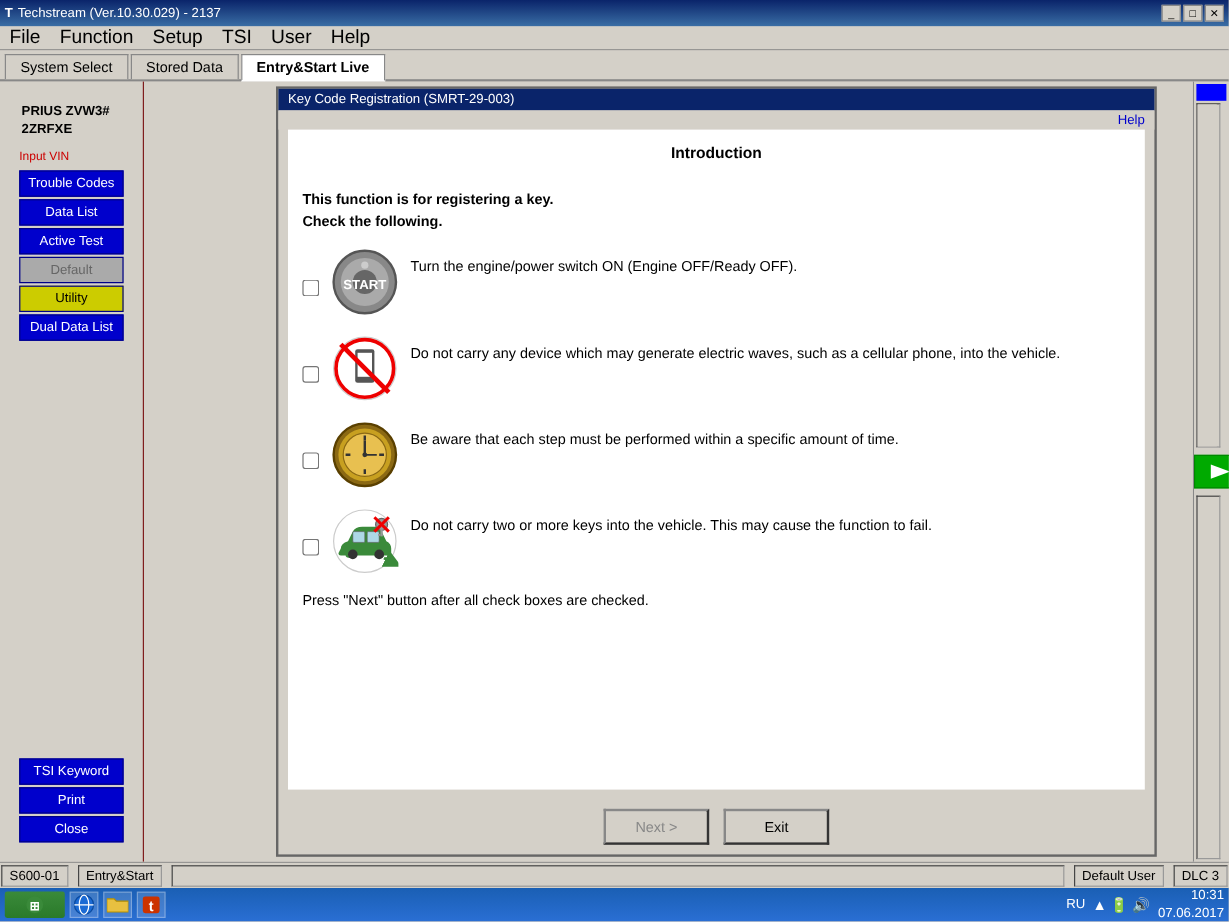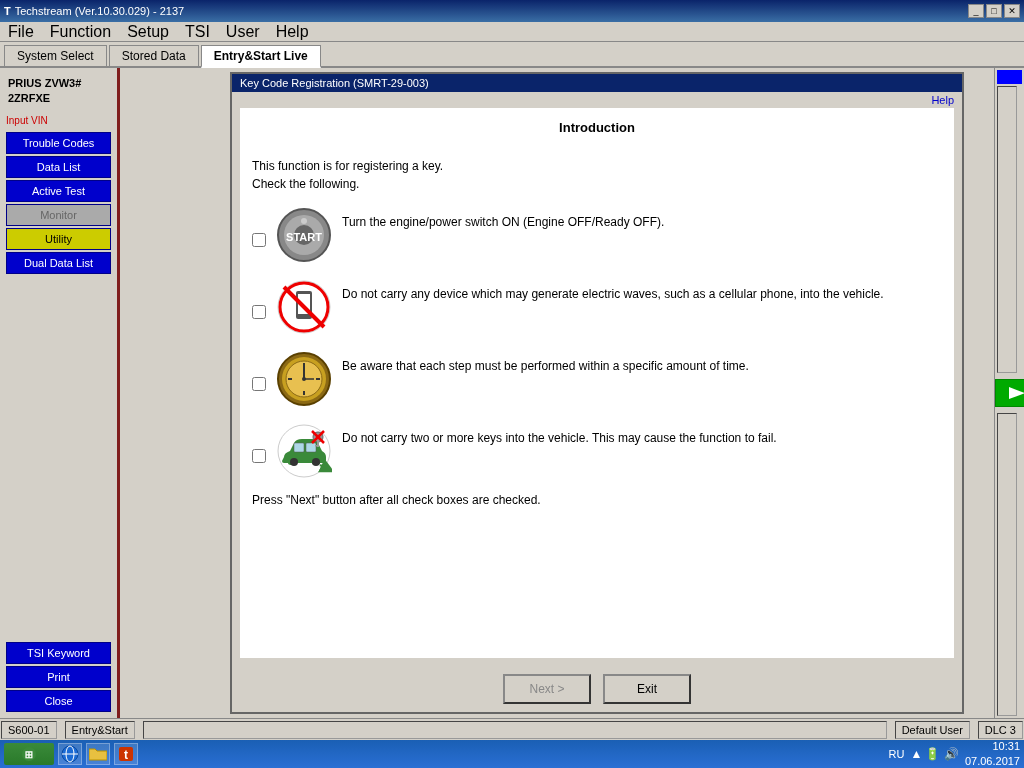--- a/index.html
+++ b/index.html
@@ -67,22 +67,22 @@
     
     #main {
       display: flex;
       height: calc(768px - 22px - 20px - 26px - 22px - 28px);
     }
 
     
     #sidebar {
       width: 120px;
       background: #d4d0c8;
-      border-right: 3px solid #7f1d1d;
-      padding: 6px;
+      border-right: 1px solid #7f1d1d;
+      padding: 16px;
       display: flex;
       flex-direction: column;
       gap: 2px;
     }
     #vehicle-info {
       font-size: 11px;
       font-weight: bold;
       margin-bottom: 4px;
       padding: 2px;
     }
@@ -178,20 +178,21 @@
     #dialog-title {
       text-align: center;
       font-size: 13px;
       font-weight: bold;
       margin-bottom: 22px;
     }
     #intro-text {
       font-size: 12px;
       margin-bottom: 12px;
       line-height: 1.5;
+      font-weight: bold;
     }
     .check-row {
       display: flex;
       align-items: flex-start;
       margin-bottom: 12px;
       gap: 8px;
     }
     .check-row input[type=checkbox] {
       margin-top: 28px;
       width: 14px;
@@ -362,21 +363,21 @@
   <div id="sidebar">
     <div id="vehicle-info" style="font-size:11px;font-weight:bold;line-height:1.4;">
       PRIUS ZVW3#<br>2ZRFXE
     </div>
     <div id="input-vin-label">
       <span style="color:#cc0000;font-size:10px;">Input VIN</span>
     </div>
     <button class="sidebar-btn">Trouble Codes</button>
     <button class="sidebar-btn">Data List</button>
     <button class="sidebar-btn">Active Test</button>
-    <button class="sidebar-btn disabled">Monitor</button>
+    <button class="sidebar-btn disabled">Default</button>
     <button class="sidebar-btn active">Utility</button>
     <button class="sidebar-btn">Dual Data List</button>
 
     <div id="sidebar-bottom">
       <button class="sidebar-btn-bottom">TSI Keyword</button>
       <button class="sidebar-btn-bottom">Print</button>
       <button class="sidebar-btn-bottom">Close</button>
     </div>
   </div>
 

